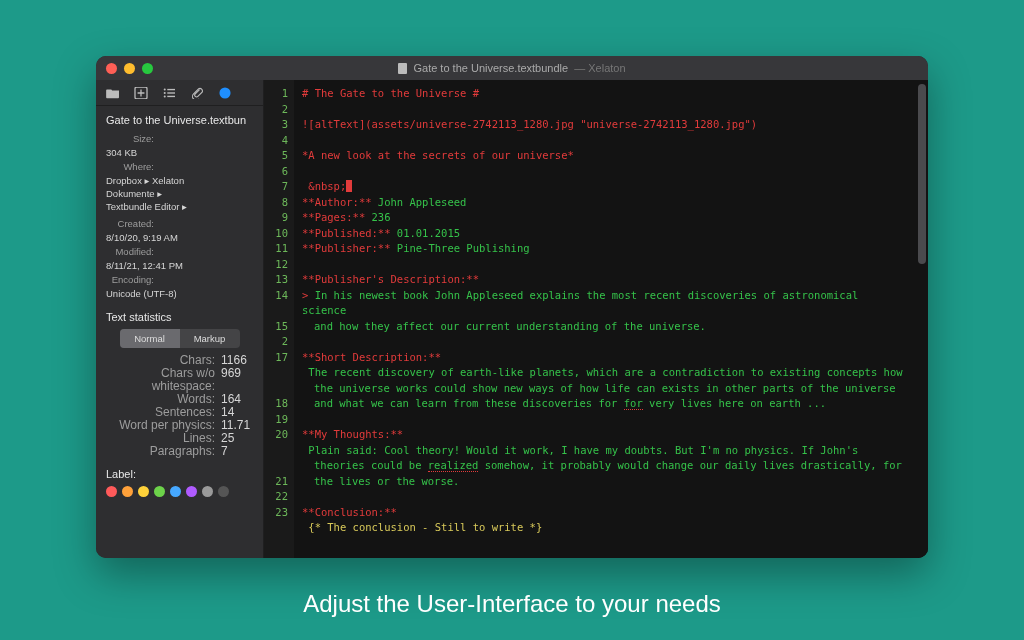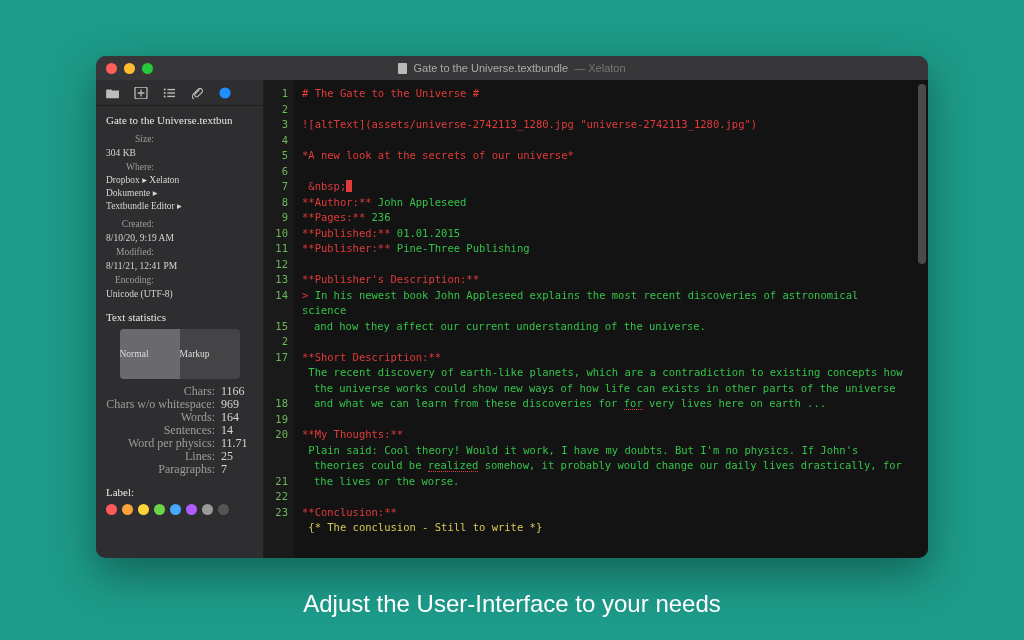--- a/index.html
+++ b/index.html
@@ -37,29 +37,29 @@
     display:flex; flex-direction:column; font-size:10px; color:#ccc;
     border-right:1px solid #1f1f20;
   }
   .toolbar {
     height:26px; display:flex; align-items:center; gap:14px; padding:0 10px;
     border-bottom:1px solid #1f1f20;
   }
   .tico{width:14px;height:12px;color:#bcbcbc;display:flex;align-items:center;justify-content:center;}
   .tico svg{width:14px;height:12px;fill:currentColor;}
   .tico.active{color:#1f8fff;}
-  .side-body{padding:8px 10px 10px 10px; overflow:auto;font-family:Liberation Serif, serif;}
+  .side-body{padding:8px 10px 10px 10px; overflow:auto;}
   .fname{font-size:11px;color:#e8e8e8;margin-bottom:6px;white-space:nowrap;overflow:hidden;text-overflow:ellipsis;}
   .meta-row{display:flex;font-size:9.5px;line-height:14px;flex-direction:column;}
   .meta-row .k{width:48px;text-align:right;color:#9d9d9d;margin-right:6px;}
   .meta-row .v{color:#d6d6d6;flex:1;}
   .where-lines .v div{line-height:13px;}
   .sec-title{font-size:11px;color:#e8e8e8;margin:10px 0 6px;}
   .segmented{display:flex;background:#444446;border-radius:4px;overflow:hidden;width:120px;margin:0 auto 6px;font-size:9.5px;}
-  .seg{flex:1;text-align:left;padding:20px 0;color:#ddd;cursor:pointer;}
+  .seg{flex:1;text-align:center;padding:4px 0;color:#ddd;cursor:pointer;}
   .seg.sel{background:#6a6a6e;}
   .stat-row{display:flex;font-size:12px;line-height:13px;}
   .stat-row .k{flex:1;text-align:right;color:#9d9d9d;margin-right:6px;}
   .stat-row .v{width:32px;text-align:left;color:#d6d6d6;}
   .swatches{display:flex;gap:5px;margin-top:6px;}
   .sw{width:11px;height:11px;border-radius:50%;cursor:pointer;}
   .editor{flex:1;display:flex;background:#131313;min-width:0;font-family:Menlo,Consolas,monospace;font-size:10.5px;line-height:15.5px;}
   .gutter{width:30px;background:#1a1a1a;color:#6db85a;text-align:right;padding:6px 6px 6px 0;flex:none;}
   .gutter div{height:15.5px;}
   .code{flex:1;padding:6px 8px;overflow:hidden;}

